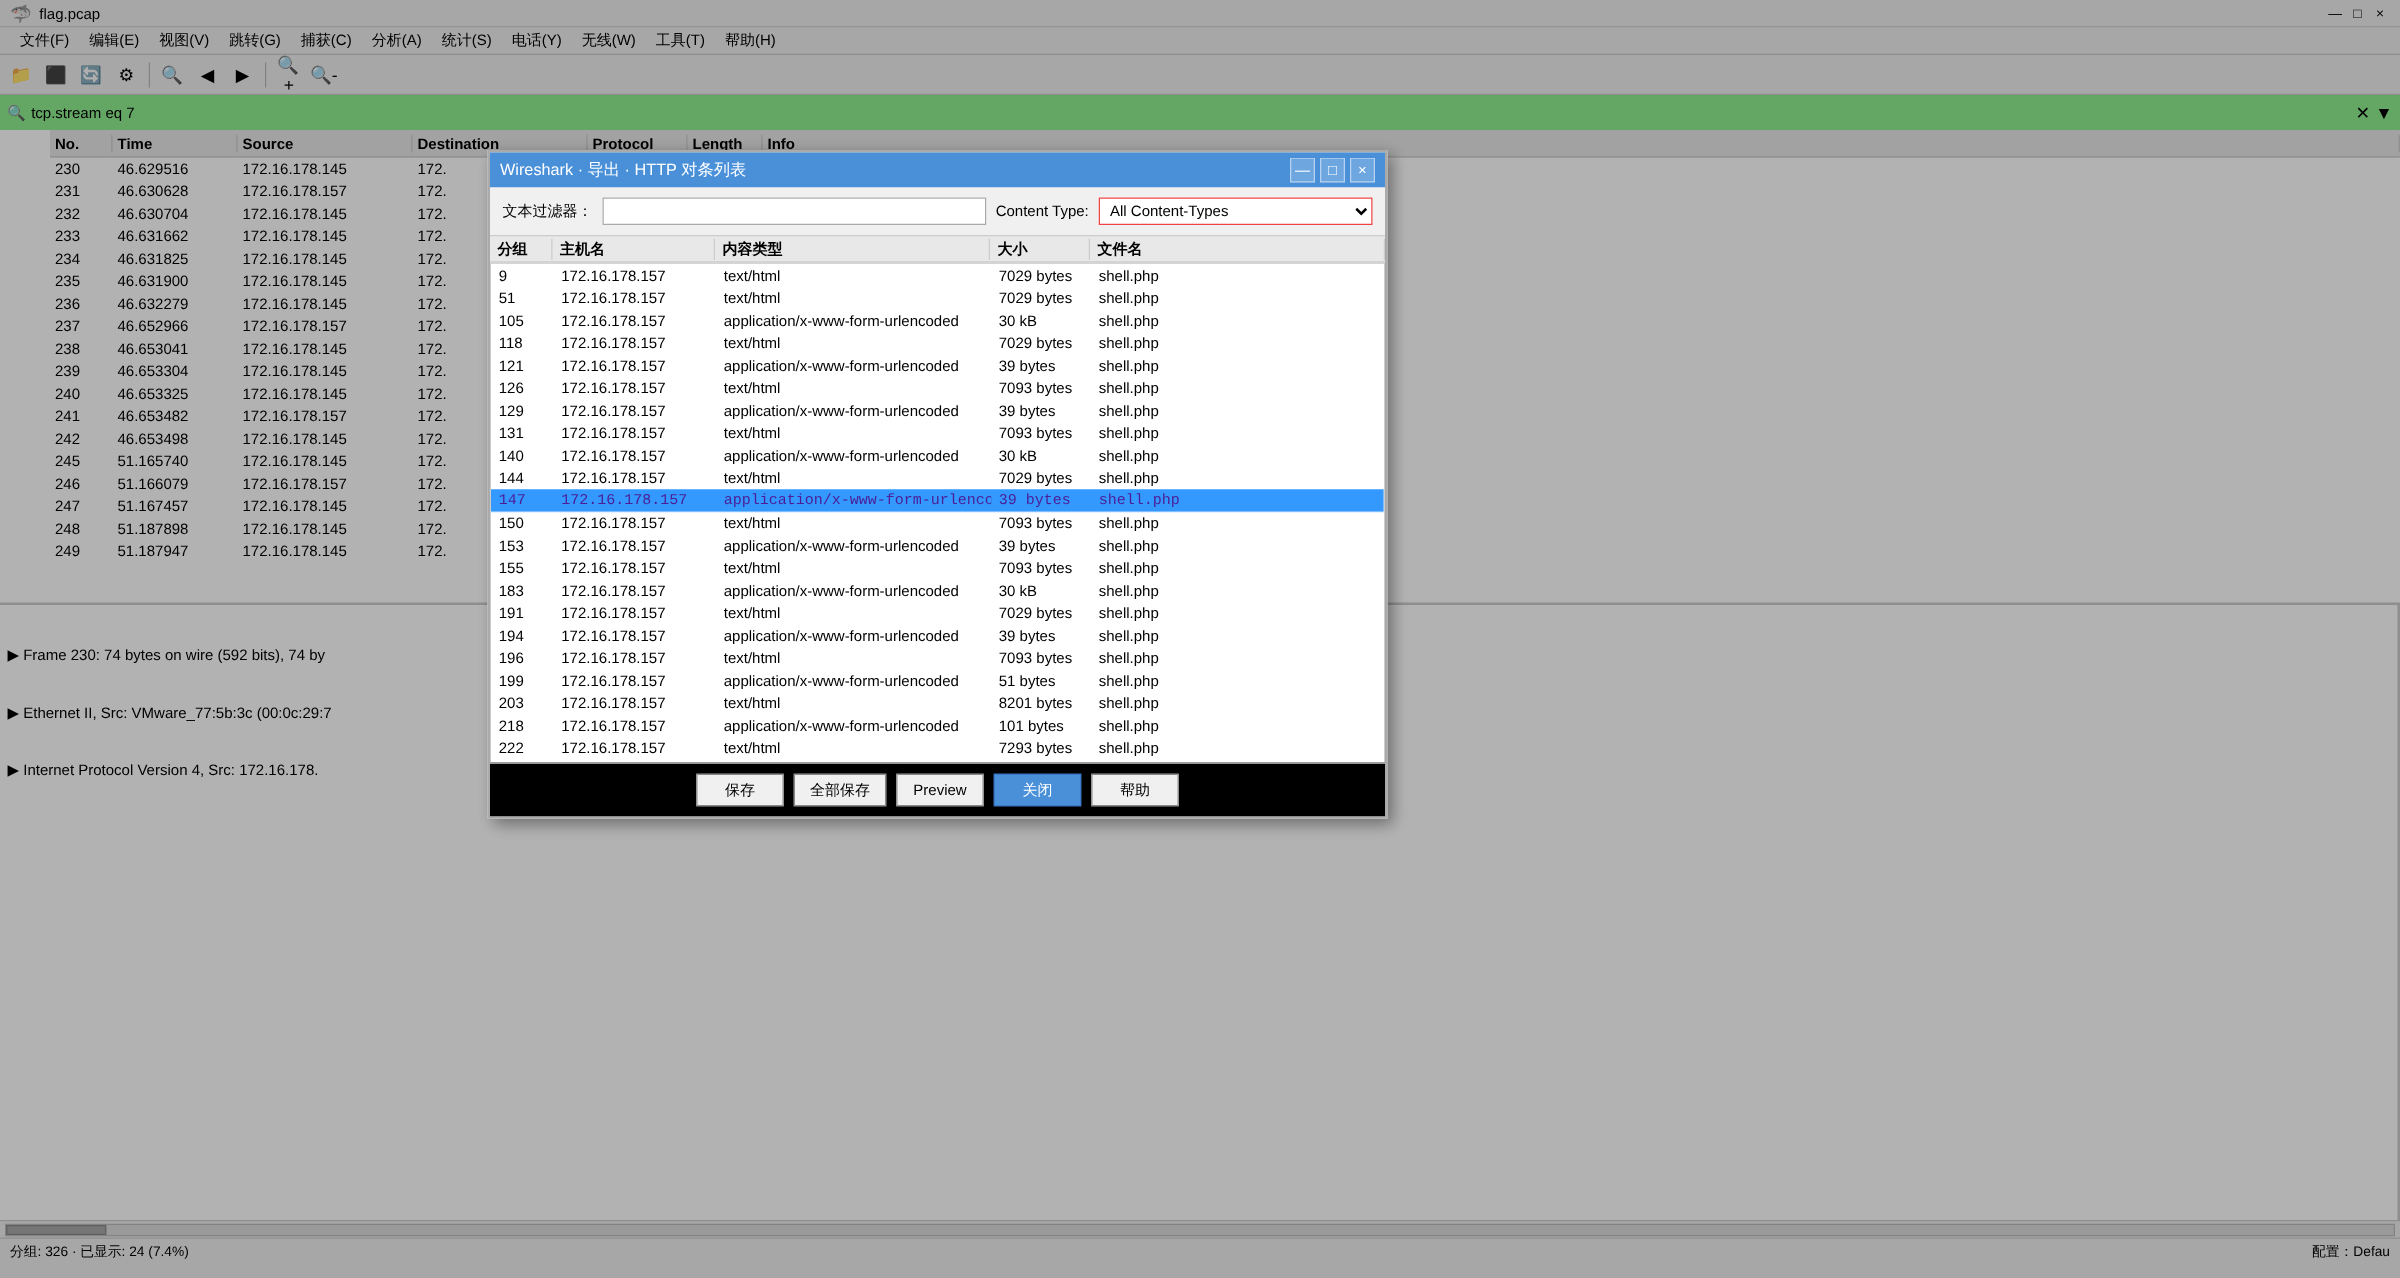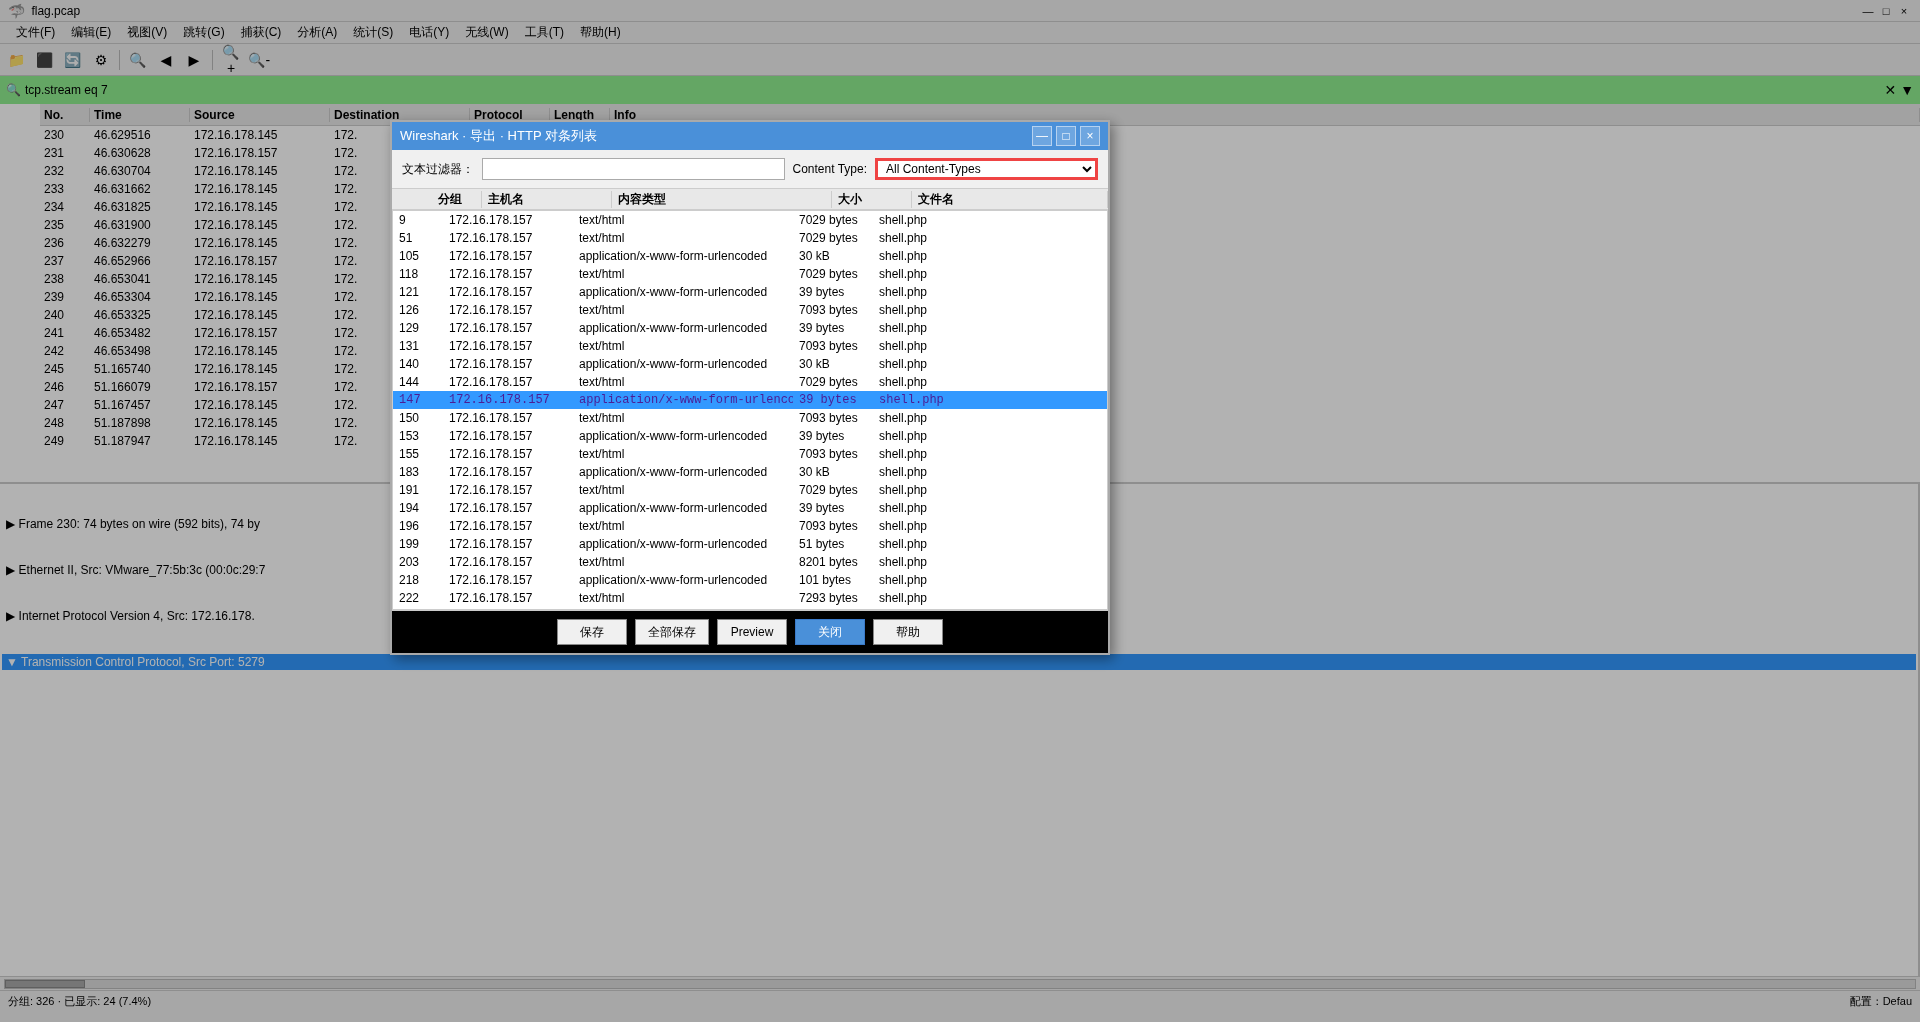--- a/index.html
+++ b/index.html
@@ -218,34 +218,33 @@
     .modal-filter-input {
       flex: 1;
       height: 22px;
       border: 1px solid #aaa;
       padding: 0 4px;
       font-size: 12px;
       background: white;
     }
     .modal-content-type-select {
       height: 22px;
-      border: 3px solid #ef4444;
+      border: 1px solid #ef4444;
       font-size: 12px;
       padding: 0 4px;
       background: white;
     }
     .modal-table-header {
       display: grid;
       grid-template-columns: 50px 130px 220px 80px 1fr;
       background: #e8e8e8;
       border-top: 1px solid #ccc;
       border-bottom: 1px solid #ccc;
       height: 22px;
       align-items: center;
-      padding-left: 40px;
     }
     .modal-table-header div {
       padding: 0 6px;
       font-size: 12px;
       font-weight: bold;
       border-right: 1px solid #ccc;
     }
     .modal-table-body {
       height: 400px;
       overflow-y: auto;
@@ -518,21 +517,20 @@
     <div>344140460  TSecr=22488421</div>
   </div>
     </div>
 </div>
 
 <div class="detail-container">
   <div class="detail-left" id="detail-tree">
       <div class="detail-item"><span>▶</span> Frame 230: 74 bytes on wire (592 bits), 74 by</div>
       <div class="detail-item"><span>▶</span> Ethernet II, Src: VMware_77:5b:3c (00:0c:29:7</div>
       <div class="detail-item"><span>▶</span> Internet Protocol Version 4, Src: 172.16.178.</div>
-      <div class="detail-item selected"><span>▼</span> Transmission Control Protocol, Src Port: 5279</div>
     </div>
 </div>
 
 <div class="scrollbar-x">
   <div class="scrollbar-track">
     <div class="scrollbar-thumb"></div>
   </div>
 </div>
 
 <div class="status-bar">

